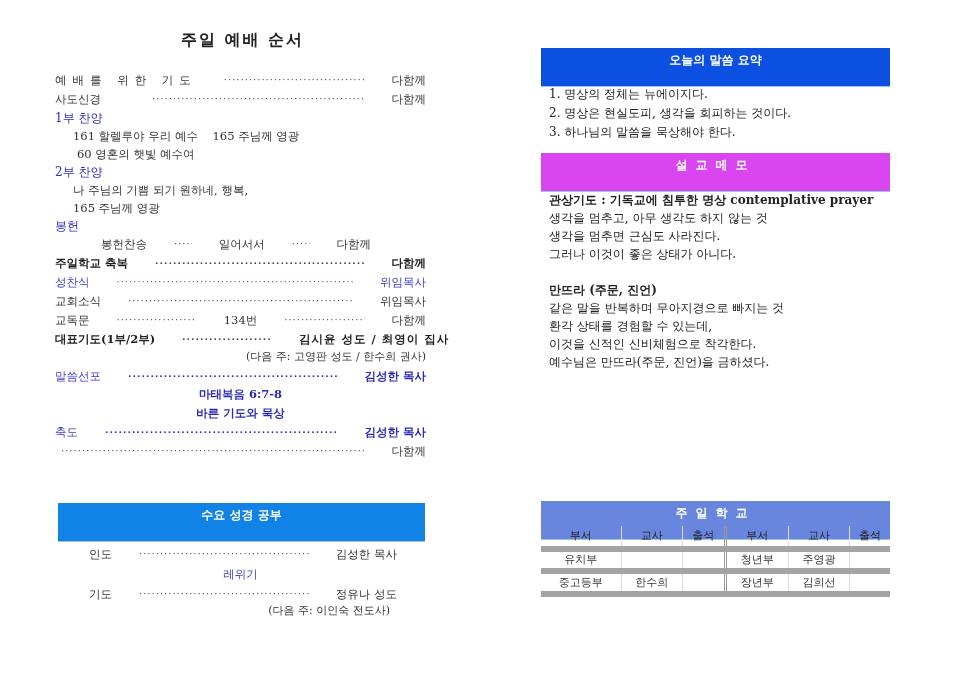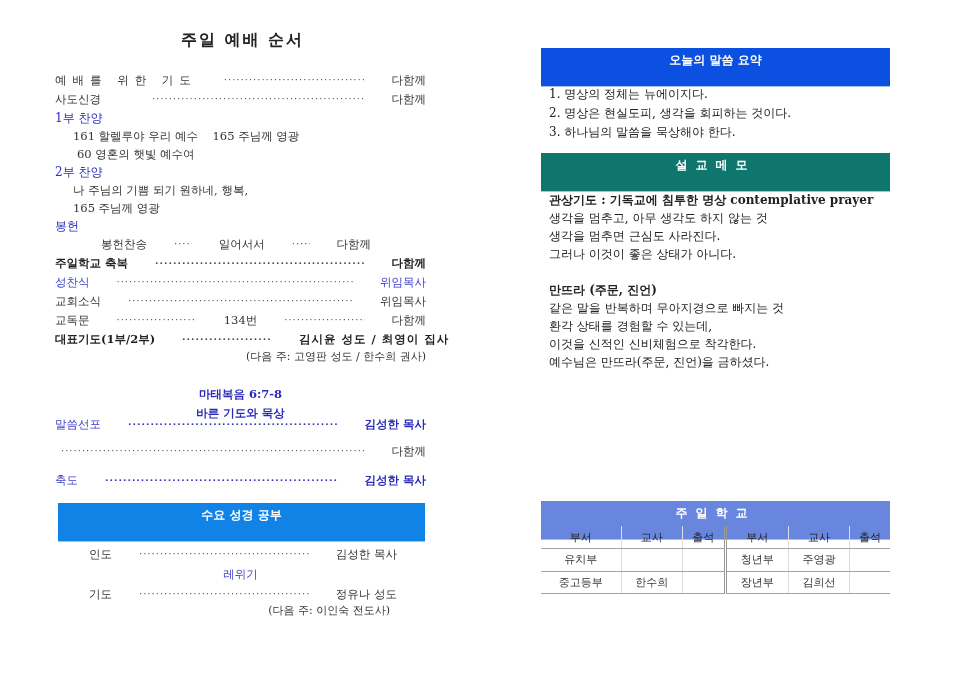--- a/index.html
+++ b/index.html
@@ -14,42 +14,42 @@
 
   .row { position: absolute; left: 0; width: 371px; height: 18px; font-size: 11.5px; line-height: 18px;
          display: flex; align-items: center; white-space: nowrap; gap: 21px; }
   .row .label { flex: none; }
   .row .dots { flex: 1; overflow: hidden; margin: 0 6px; letter-spacing: 1px; color: #444; font-size: 10px; }
   .row .dots::after { content: "·······································································································"; }
   .row .right { flex: none; }
   .row.bold { font-weight: bold; color: #222; }
   .row.blue { color: #3d3dc8; }
   .row.blue .dots { color: #3d3dc8; }
-  .row.bold-blue { color: #2a2ab8; font-weight: bold; margin-top: 48px; }
+  .row.bold-blue { color: #2a2ab8; font-weight: bold; }
   .row.bold-blue .dots { color: #2a2ab8; }
   .row.bold-blue .label { font-weight: normal; color: #3d3dc8; }
   .wide { letter-spacing: 6px; }
 
   .sub { position: absolute; font-size: 11.5px; line-height: 18px; white-space: nowrap; color: #333; }
   .section-label { position: absolute; left: 0; font-size: 12px; line-height: 18px; color: #2c2cc0; white-space: nowrap; }
   .center-blue { position: absolute; left: 0; width: 371px; text-align: center; font-size: 11.5px; line-height: 18px; color: #2a2ab8; font-weight: bold; }
   .note { position: absolute; right: 4px; font-size: 11px; line-height: 18px; color: #333; white-space: nowrap; }
 
   .bar { position: absolute; height: 39px; color: #fff; font-family: "DejaVu Sans", sans-serif; font-weight: bold;
          font-size: 12px; text-align: center; line-height: 24px; border-bottom: 1px solid #9dc3ec; }
   .bar-summary { background: #0b50e0; }
-  .bar-memo { background: #0f766e; letter-spacing: 8px; }
+  .bar-memo { background: #d946ef; letter-spacing: 8px; }
   .bar-wed { background: #1183e6; }
   .bar-school { background: #6886de; letter-spacing: 8px; }
 
   .line { position: absolute; left: 8px; font-size: 12px; line-height: 19px; white-space: nowrap; color: #222; }
   .line.bold { font-weight: bold; }
 
   table.school { position: absolute; left: 0; top: 526px; width: 349px; border-collapse: collapse; font-size: 11px; }
-  table.school td, table.school th { height: 22.5px; text-align: center; border-bottom: 1px solid #a3a3a3; border-right: 1px solid #ddd; font-weight: normal; color: #333; margin-top: 24px; }
+  table.school td, table.school th { height: 22.5px; text-align: center; border-bottom: 6px solid #a3a3a3; border-right: 1px solid #ddd; font-weight: normal; color: #333; margin-top: 24px; }
   table.school th { font-family: "DejaVu Sans", sans-serif; font-size: 11px; color: #222; }
   table.school td:last-child, table.school th:last-child { border-right: none; }
   table.school .split { border-left: 3px double #999; }
 </style>
 </head>
 <body>
 
 <div class="page-left">
   <div class="title">주일 예배 순서</div>
 

